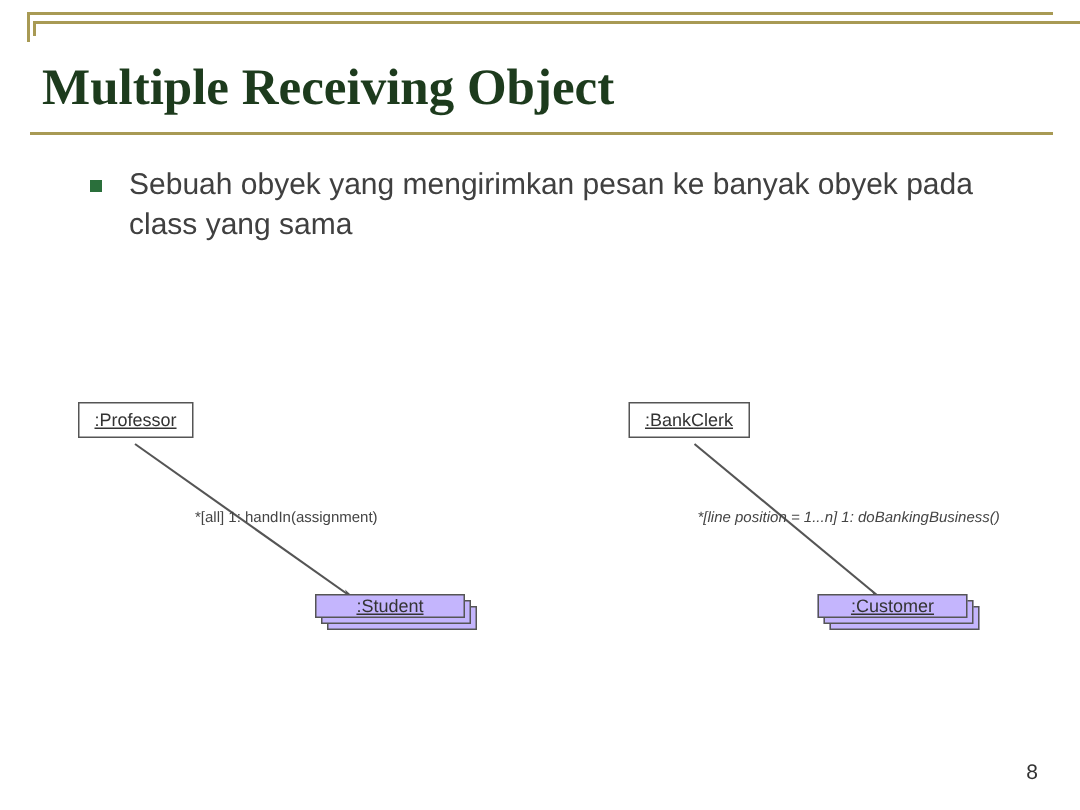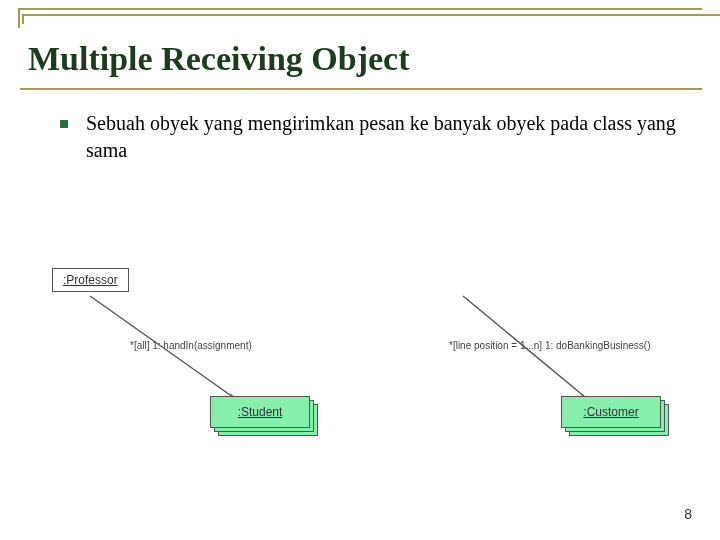--- a/index.html
+++ b/index.html
@@ -46,23 +46,22 @@
     position: absolute;
     top: 110px;
     left: 60px;
     right: 40px;
   }
   .bullet-item {
     display: flex;
     align-items: flex-start;
     margin-bottom: 4px;
     font-size: 20px;
-    color: #000000;
+    color: #404040;
     line-height: 1.35;
-    font-family: Liberation Serif, serif;
   }
   .bullet-square {
     width: 8px; height: 8px;
     background: #2a6f3b;
     margin-top: 10px;
     margin-right: 18px;
     flex: 0 0 8px;
   }
   .diagrams {
     position: absolute;
@@ -88,22 +87,22 @@
     text-decoration: underline;
   }
   .stack {
     position: absolute;
     width: 100px;
     height: 36px;
   }
   .stack .layer {
     position: absolute;
     width: 100px;
-    height: 32px;
-    background: #86efac;
+    height: 16px;
+    background: #c4b5fd;
     border: 1px solid #555;
   }
   .stack .l1 { top: 8px; left: 8px; }
   .stack .l2 { top: 4px; left: 4px; }
   .stack .l3 { top: 0; left: 0; display: flex; align-items: center; justify-content: center; font-size: 12px; color: #333; text-decoration: underline; }
   .msg-label {
     position: absolute;
     font-size: 10px;
     color: #444;
     white-space: nowrap;
@@ -142,26 +141,27 @@
     </svg>
     <div class="msg-label" style="top:78px; left:90px;">*[all] 1: handIn(assignment)</div>
     <div class="stack" style="top:134px; left:170px;">
       <div class="layer l1"></div>
       <div class="layer l2"></div>
       <div class="layer l3">:Student</div>
     </div>
   </div>
 
   <div class="diagram">
+    <div class="obj-box" style="top:6px; left:46px;">:BankClerk</div>
     <svg style="position:absolute; top:0; left:0;" width="310" height="200">
       <line x1="90" y1="34" x2="218" y2="140" stroke="#555" stroke-width="1.4"></line>
       <polygon points="218,140 208,131 212,142" fill="#555"></polygon>
     </svg>
-    <div class="msg-label" style="top:78px; left:76px;">*[line position = 1...n] 1: doBankingBusiness()</div>
-    <div class="stack" style="top:134px; left:188px;">
+    <div class="msg-label" style="top:78px; left:92px;font-style:italic;">*[line position = 1...n] 1: doBankingBusiness()</div>
+    <div class="stack" style="top:134px; left:172px;">
       <div class="layer l1"></div>
       <div class="layer l2"></div>
       <div class="layer l3">:Customer</div>
     </div>
   </div>
 
 </div>
 
 <div class="page-num">8</div>
 

